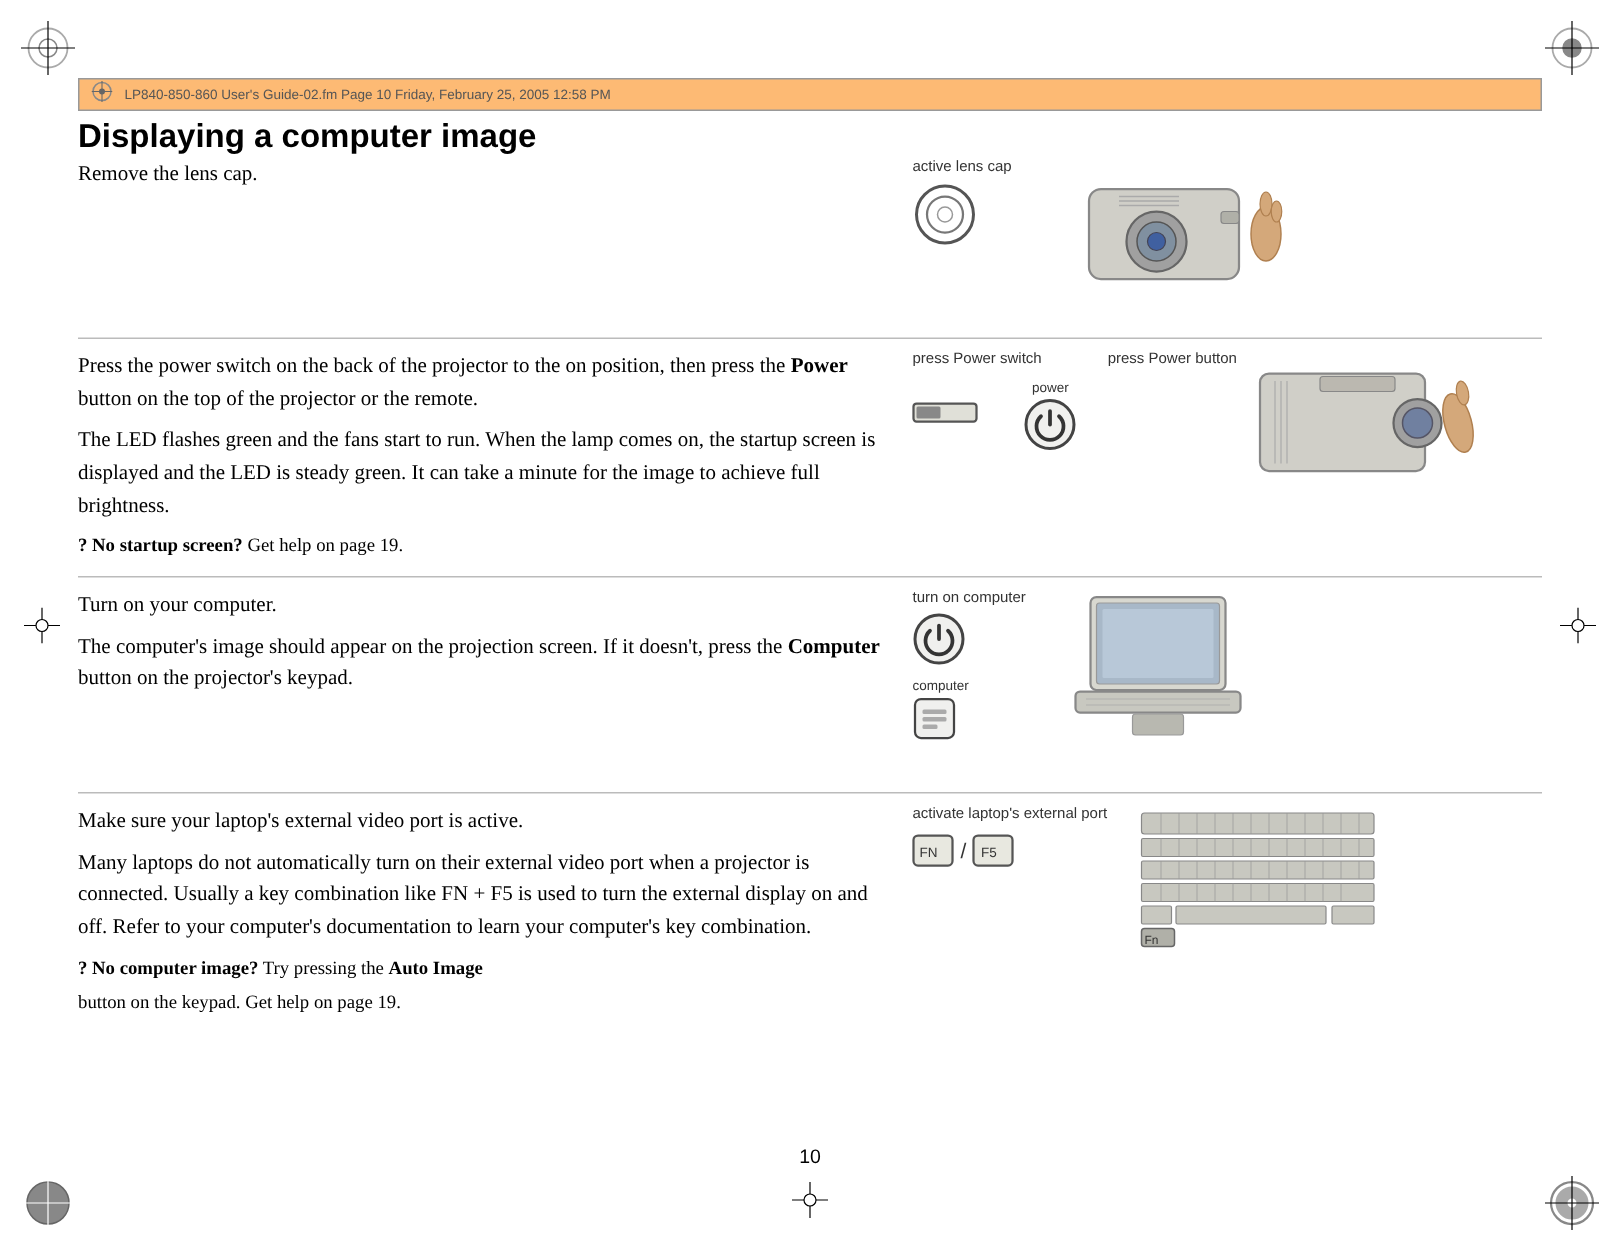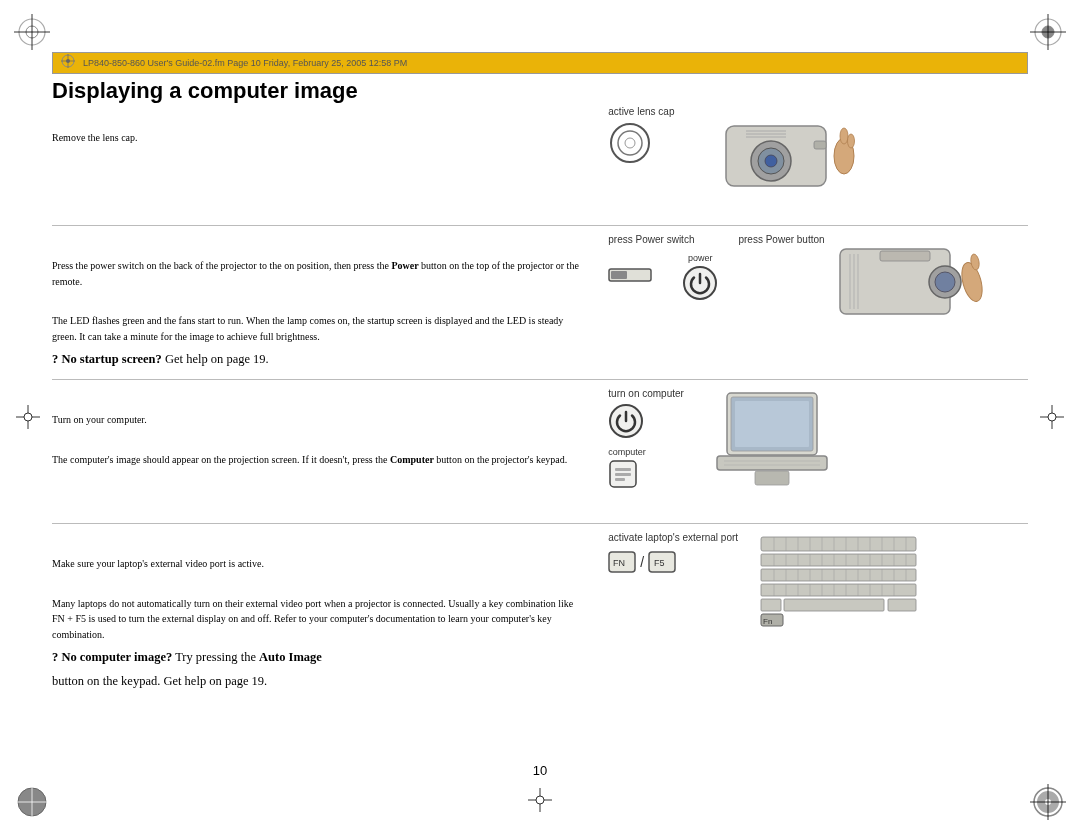--- a/index.html
+++ b/index.html
@@ -23,21 +23,21 @@
     }
 
     
     .header-strip {
       position: absolute;
       top: 52px;
       left: 52px;
       right: 52px;
       height: 22px;
       border: 1px solid #999;
-      background: #eab308;
+      background: #fdba74;
       display: flex;
       align-items: center;
       padding: 0 8px;
     }
 
     .header-strip-text {
       font-size: 9px;
       color: #555;
       font-family: Arial, sans-serif;
     }
@@ -54,25 +54,24 @@
     
     .page-title {
       font-size: 22px;
       font-weight: bold;
       font-family: Arial, Helvetica, sans-serif;
       margin-bottom: 2px;
       color: #000;
     }
 
     .body-text {
-      font-size: 10px;
+      font-size: 14px;
       line-height: 1.55;
       margin-bottom: 6px;
       font-family: 'Times New Roman', Times, serif;
-      margin-top: 24px;
     }
 
     .body-text strong {
       font-weight: bold;
       font-family: 'Times New Roman', Times, serif;
     }
 
     .tip-text {
       font-size: 12.5px;
       line-height: 1.55;

